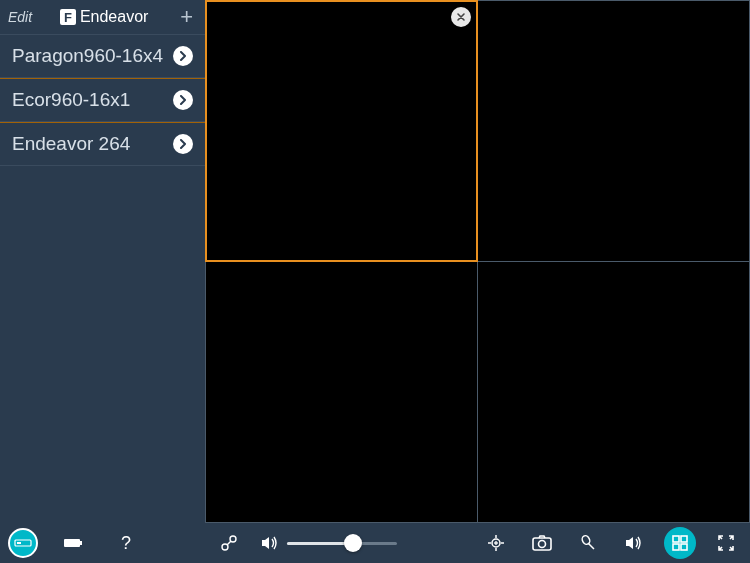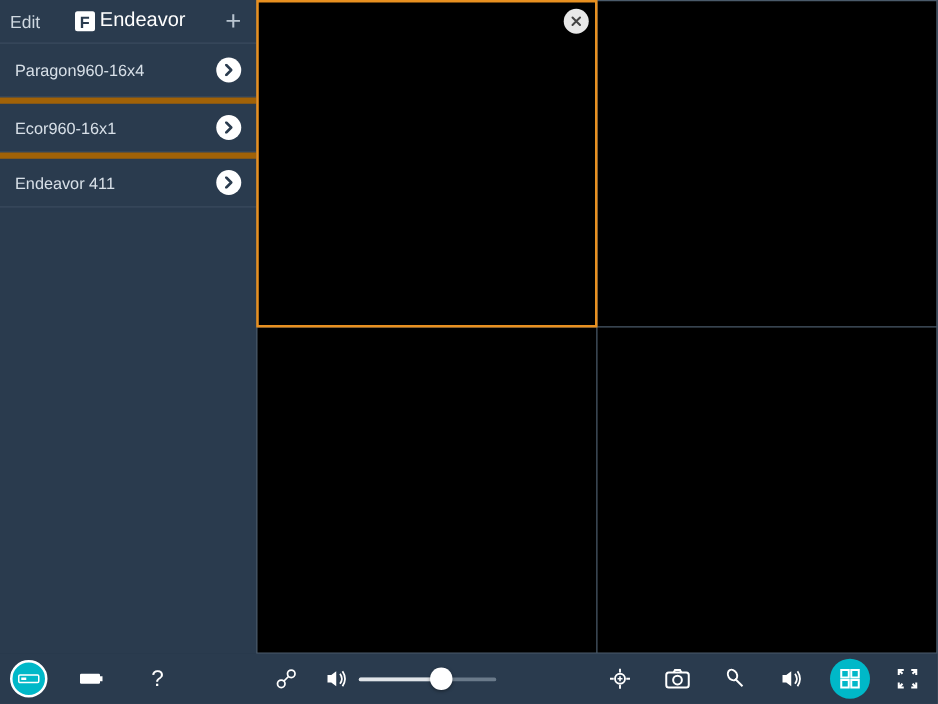--- a/index.html
+++ b/index.html
@@ -27,20 +27,21 @@
     height: 34px;
     display: flex;
     align-items: center;
     padding: 0 8px;
     gap: 8px;
   }
   .edit-btn {
     color: #cfd8e0;
     font-size: 14px;
     cursor: pointer;
+    font-style: italic;
   }
   .brand {
     flex: 1;
     display: flex;
     align-items: center;
     justify-content: center;
     gap: 4px;
     color: #fff;
     font-size: 16px;
     font-weight: 500;
@@ -68,28 +69,28 @@
   .device-list {
     display: flex;
     flex-direction: column;
   }
   .device-item {
     height: 44px;
     display: flex;
     align-items: center;
     justify-content: space-between;
     padding: 0 12px;
-    border-top: 5px solid #a16207;
+    border-top: 1px solid #a16207;
     border-bottom: 1px solid #3a4b5e;
     cursor: pointer;
   }
   .device-item:first-child { border-top: 1px solid #3a4b5e; }
   .device-label {
     color: #d8e0e8;
-    font-size: 13px;
+    font-size: 19px;
   }
   .chevron-circle {
     width: 20px;
     height: 20px;
     border-radius: 50%;
     background: #fff;
     display: flex;
     align-items: center;
     justify-content: center;
   }
@@ -226,21 +227,21 @@
       </div>
       <div class="device-item">
         <span class="device-label">Ecor960-16x1</span>
         <span class="chevron-circle">
           <svg width="10" height="10" viewBox="0 0 10 10">
               <path d="M3 1 L7 5 L3 9" stroke="#2a3b4e" stroke-width="2" fill="none" stroke-linecap="round" stroke-linejoin="round"></path>
             </svg>
         </span>
       </div>
       <div class="device-item">
-        <span class="device-label">Endeavor 411</span>
+        <span class="device-label">Endeavor 264</span>
         <span class="chevron-circle">
           <svg width="10" height="10" viewBox="0 0 10 10">
               <path d="M3 1 L7 5 L3 9" stroke="#2a3b4e" stroke-width="2" fill="none" stroke-linecap="round" stroke-linejoin="round"></path>
             </svg>
         </span>
       </div>
     </div>
   </div>
 
   <div class="video-area">

